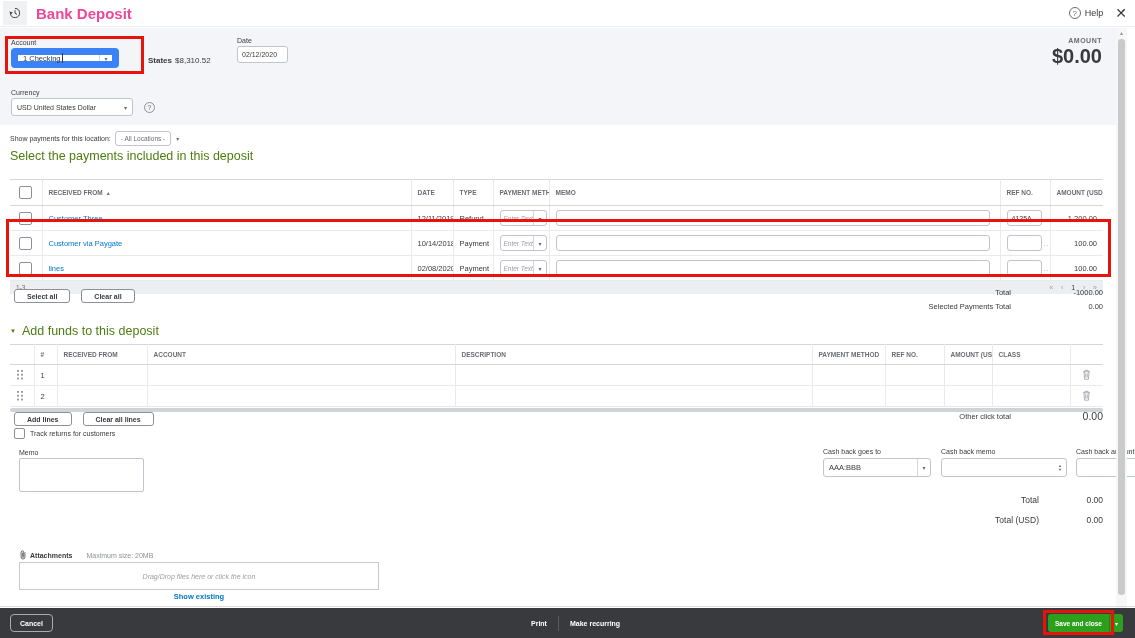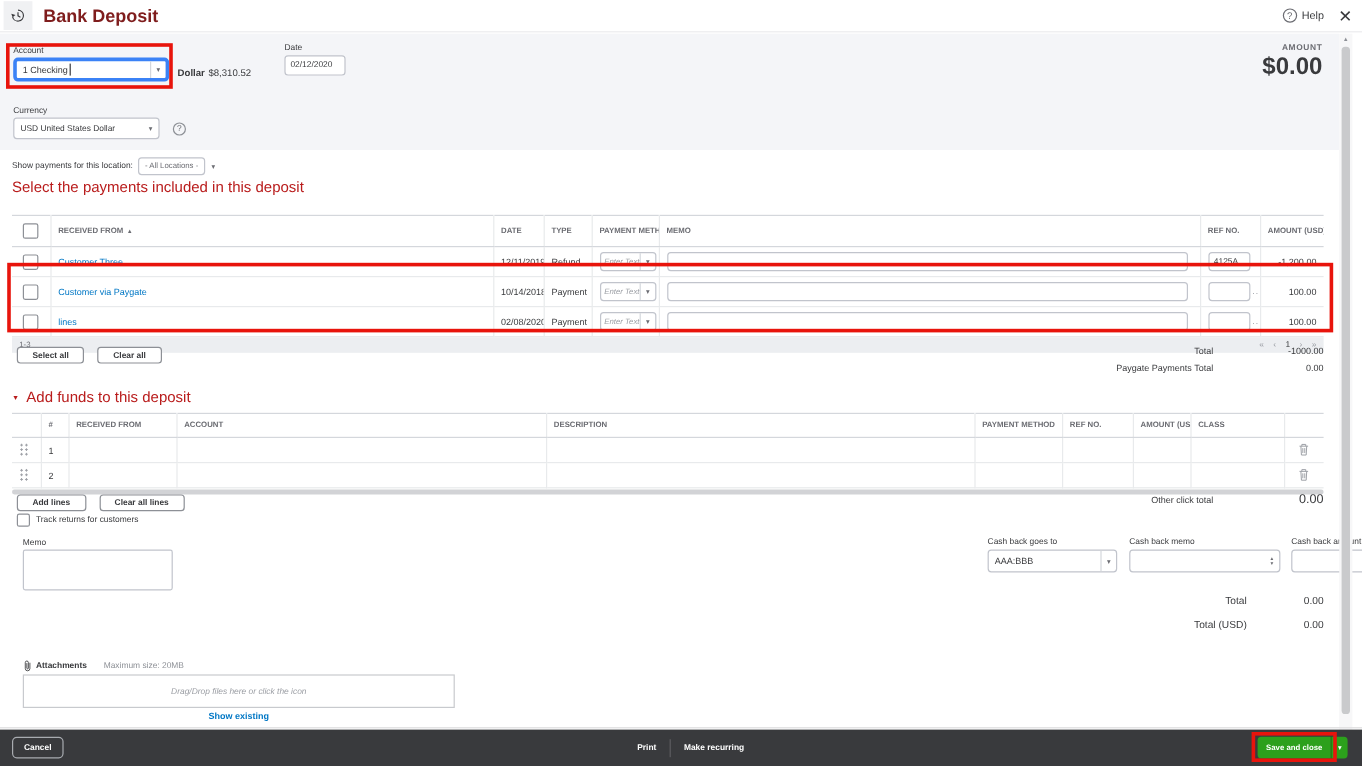--- a/index.html
+++ b/index.html
@@ -7,50 +7,50 @@
   body {
     position: relative;
     font-family: "Liberation Sans", sans-serif;
     background: #ffffff;
     color: #393a3d;
     overflow: hidden;
   }
   
   .topbar { position:absolute; left:0; top:0; width:1135px; height:27px; background:#fff; border-bottom:1px solid #ececee; display:flex; align-items:center; }
   .history-btn { width:24px; height:24px; margin-left:3px; background:#f0f1f3; display:flex; align-items:center; justify-content:center; cursor:pointer; }
-  .page-title { font-size:15px; font-weight:bold; margin-left:9px; color:#7f1d1d; }
+  .page-title { font-size:15px; font-weight:bold; margin-left:9px; color:#ec4899; }
   .topbar-right { margin-left:auto; display:flex; align-items:center; margin-right:8px; }
   .help-circle { width:12px; height:12px; border:1px solid #6b6c72; border-radius:50%; font-size:8px; display:flex; align-items:center; justify-content:center; color:#6b6c72; }
   .help-text { font-size:9px; margin:0 12px 0 4px;text-align:right; }
   .close-x { font-size:14px; color:#393a3d; cursor:pointer; }
   
   .header-band { position:absolute; left:0; top:28px; width:1116px; height:97px; background:#f4f5f8; }
   .tiny-label { font-size:7px; color:#393a3d; }
   .field-box { background:#fff; border:1px solid #c1c4cc; border-radius:3px; display:flex; align-items:center; font-size:7.5px; color:#393a3d; }
   .caret-seg { margin-left:auto; border-left:1px solid #d4d7dc; align-self:stretch; display:flex; align-items:center; justify-content:center; width:13px; font-size:6px; color:#6b6c72; }
   .account-label { position:absolute; left:11px; top:11px; }
-  .account-select { position:absolute; left:11px; top:20px; width:130px; height:20px; border:3px solid #3b82f6; border-radius:4px; padding-left:5px; }
+  .account-select { position:absolute; left:11px; top:20px; width:108px; height:20px; border:7px solid #3b82f6; border-radius:4px; padding-left:5px; }
   .text-cursor { display:inline-block; width:1px; height:10px; background:#393a3d; margin-left:1px; }
   .balance-line { position:absolute; left:148px; top:28px; font-size:8px; }
   .balance-line b { margin-right:3px; }
   .date-label { position:absolute; left:237px; top:9px; }
   .date-input { position:absolute; left:237px; top:18px; width:51px; height:17px; padding-left:4px; font-size:7px; }
   .amount-block { position:absolute; right:14px; top:9px; text-align:right; }
   .amount-label { font-size:7px; font-weight:bold; color:#6b6c72; letter-spacing:.5px; }
   .amount-value { font-size:20px; font-weight:bold; color:#393a3d; margin-top:1px; }
   .currency-label { position:absolute; left:11px; top:61px; }
   .currency-select { position:absolute; left:11px; top:70px; width:122px; height:18px; padding-left:5px; font-size:7px; }
   .circle-q { position:absolute; left:144px; top:74px; width:11px; height:11px; border:1px solid #8d9096; border-radius:50%; font-size:7px; color:#6b6c72; display:flex; align-items:center; justify-content:center; }
   
   .location-row { position:absolute; left:10px; top:131px; display:flex; align-items:center; }
   .location-label { font-size:7px; }
   .location-select { margin-left:4px; height:15px; padding:0 5px; font-size:6.5px; color:#6b6c72; }
   .location-caret { margin-left:5px; font-size:6px; color:#6b6c72; }
   
-  .section-heading { position:absolute; font-size:12.5px; color:#b91c1c; }
+  .section-heading { position:absolute; font-size:12.5px; color:#4d7c0f; }
   
   .tbl-wrap { position:absolute; left:10px; width:1093px; }
   table { border-collapse:collapse; table-layout:fixed; width:1093px; border-top:1px solid #d4d7dc; }
   th { font-size:6.5px; font-weight:bold; color:#6b6c72; text-align:left; padding:0 0 0 6px; border-bottom:1px solid #d4d7dc; border-right:1px solid #e8eaec; white-space:nowrap; overflow:hidden; }
   td { font-size:7.5px; color:#393a3d; padding:0 0 0 6px; border-bottom:1px solid #e8eaec; border-right:1px solid #e8eaec; white-space:nowrap; overflow:hidden; }
   th:last-child, td:last-child { border-right:none;margin-left:12px; }
   .ptable th { height:26px; }
   .ptable td { height:25px; }
   .aftable th { height:20px; }
   .aftable td { height:21px; }
@@ -139,21 +139,21 @@
 </div>
 
 <div class="header-band">
   <div class="tiny-label account-label">Account</div>
   <div class="field-box account-select">
     <span>1 Checking</span>
       <span class="text-cursor"></span>
     <span class="caret-seg">▾</span>
   </div>
   <div class="balance-line">
-    <b>Dollar</b><span>$8,310.52</span>
+    <b>States</b><span>$8,310.52</span>
   </div>
   <div class="tiny-label date-label">Date</div>
   <div class="field-box date-input">02/12/2020</div>
   <div class="amount-block">
     <div class="amount-label">AMOUNT</div>
     <div class="amount-value">$0.00</div>
   </div>
   <div class="tiny-label currency-label">Currency</div>
   <div class="field-box currency-select">
     <span>USD United States Dollar</span>
@@ -296,21 +296,21 @@
   <span class="btn">Select all</span>
   <span class="btn">Clear all</span>
 </div>
 
 <div class="right-lines" style="top:288px;">
   <div class="row">
       <span>Total</span>
       <span class="val">-1000.00</span>
     </div>
   <div class="row">
-      <span>Paygate Payments Total</span>
+      <span>Selected Payments Total</span>
       <span class="val">0.00</span>
     </div>
 </div>
 
 <div class="section-heading" style="left:10px; top:324px;">
   <span class="tri">▼</span><span>Add funds to this deposit</span>
 </div>
 
 <div class="tbl-wrap" style="top:344px;">
   <table class="aftable">

